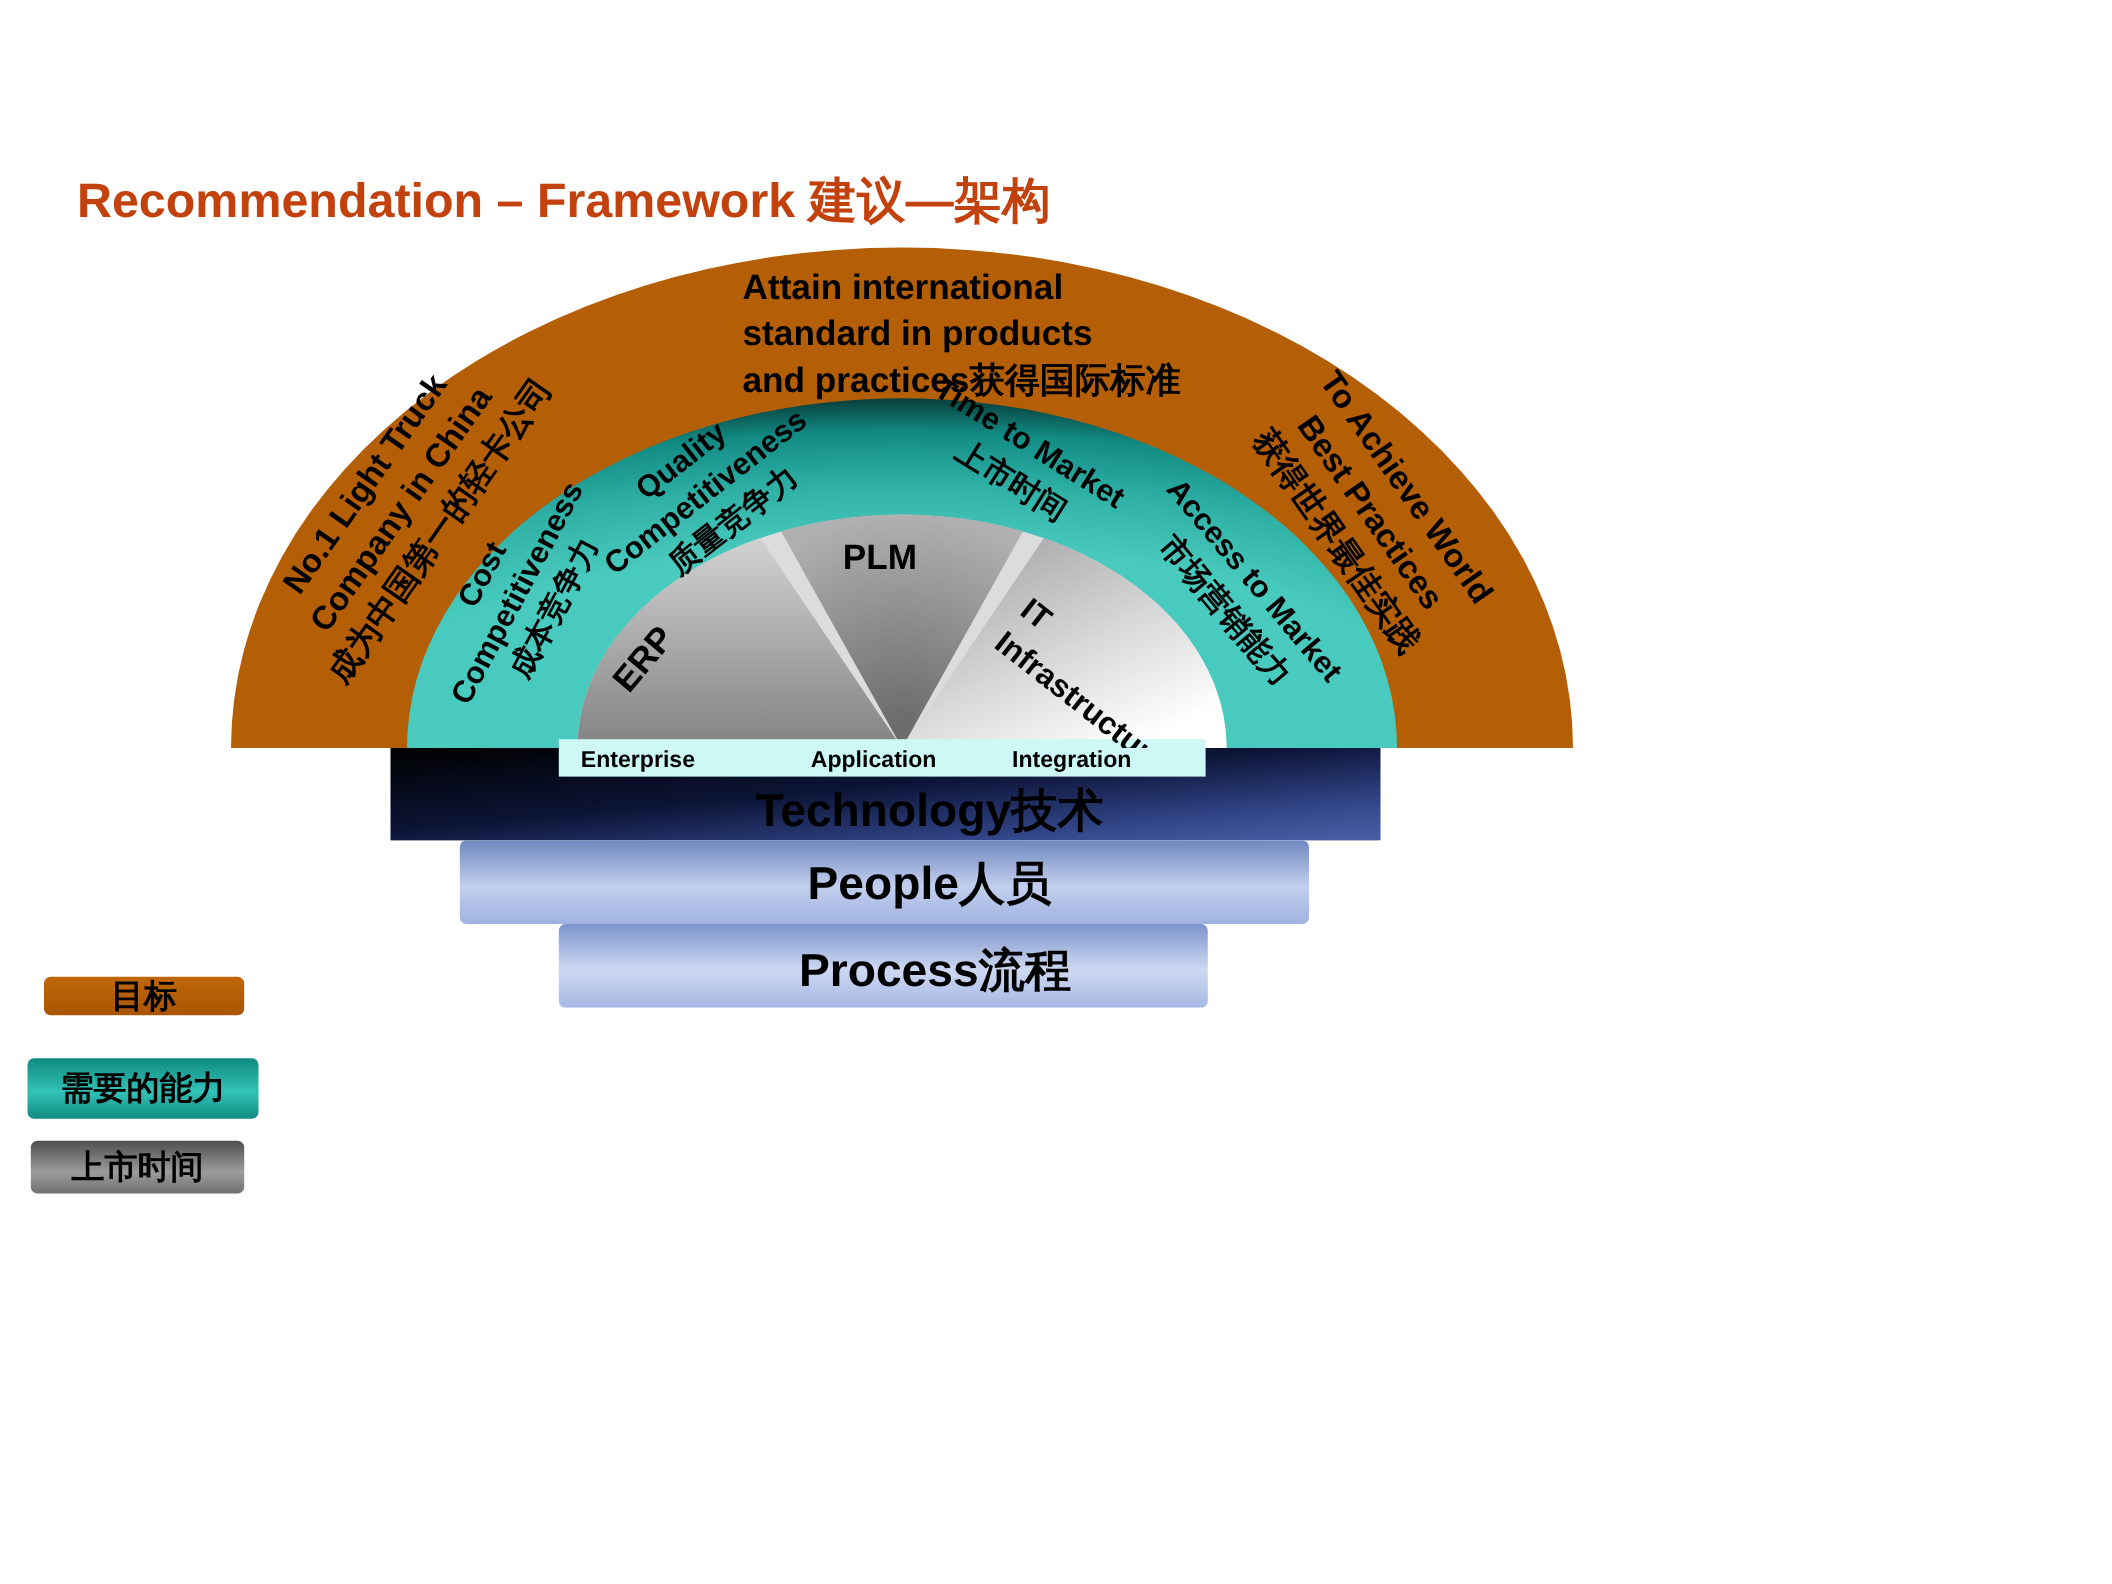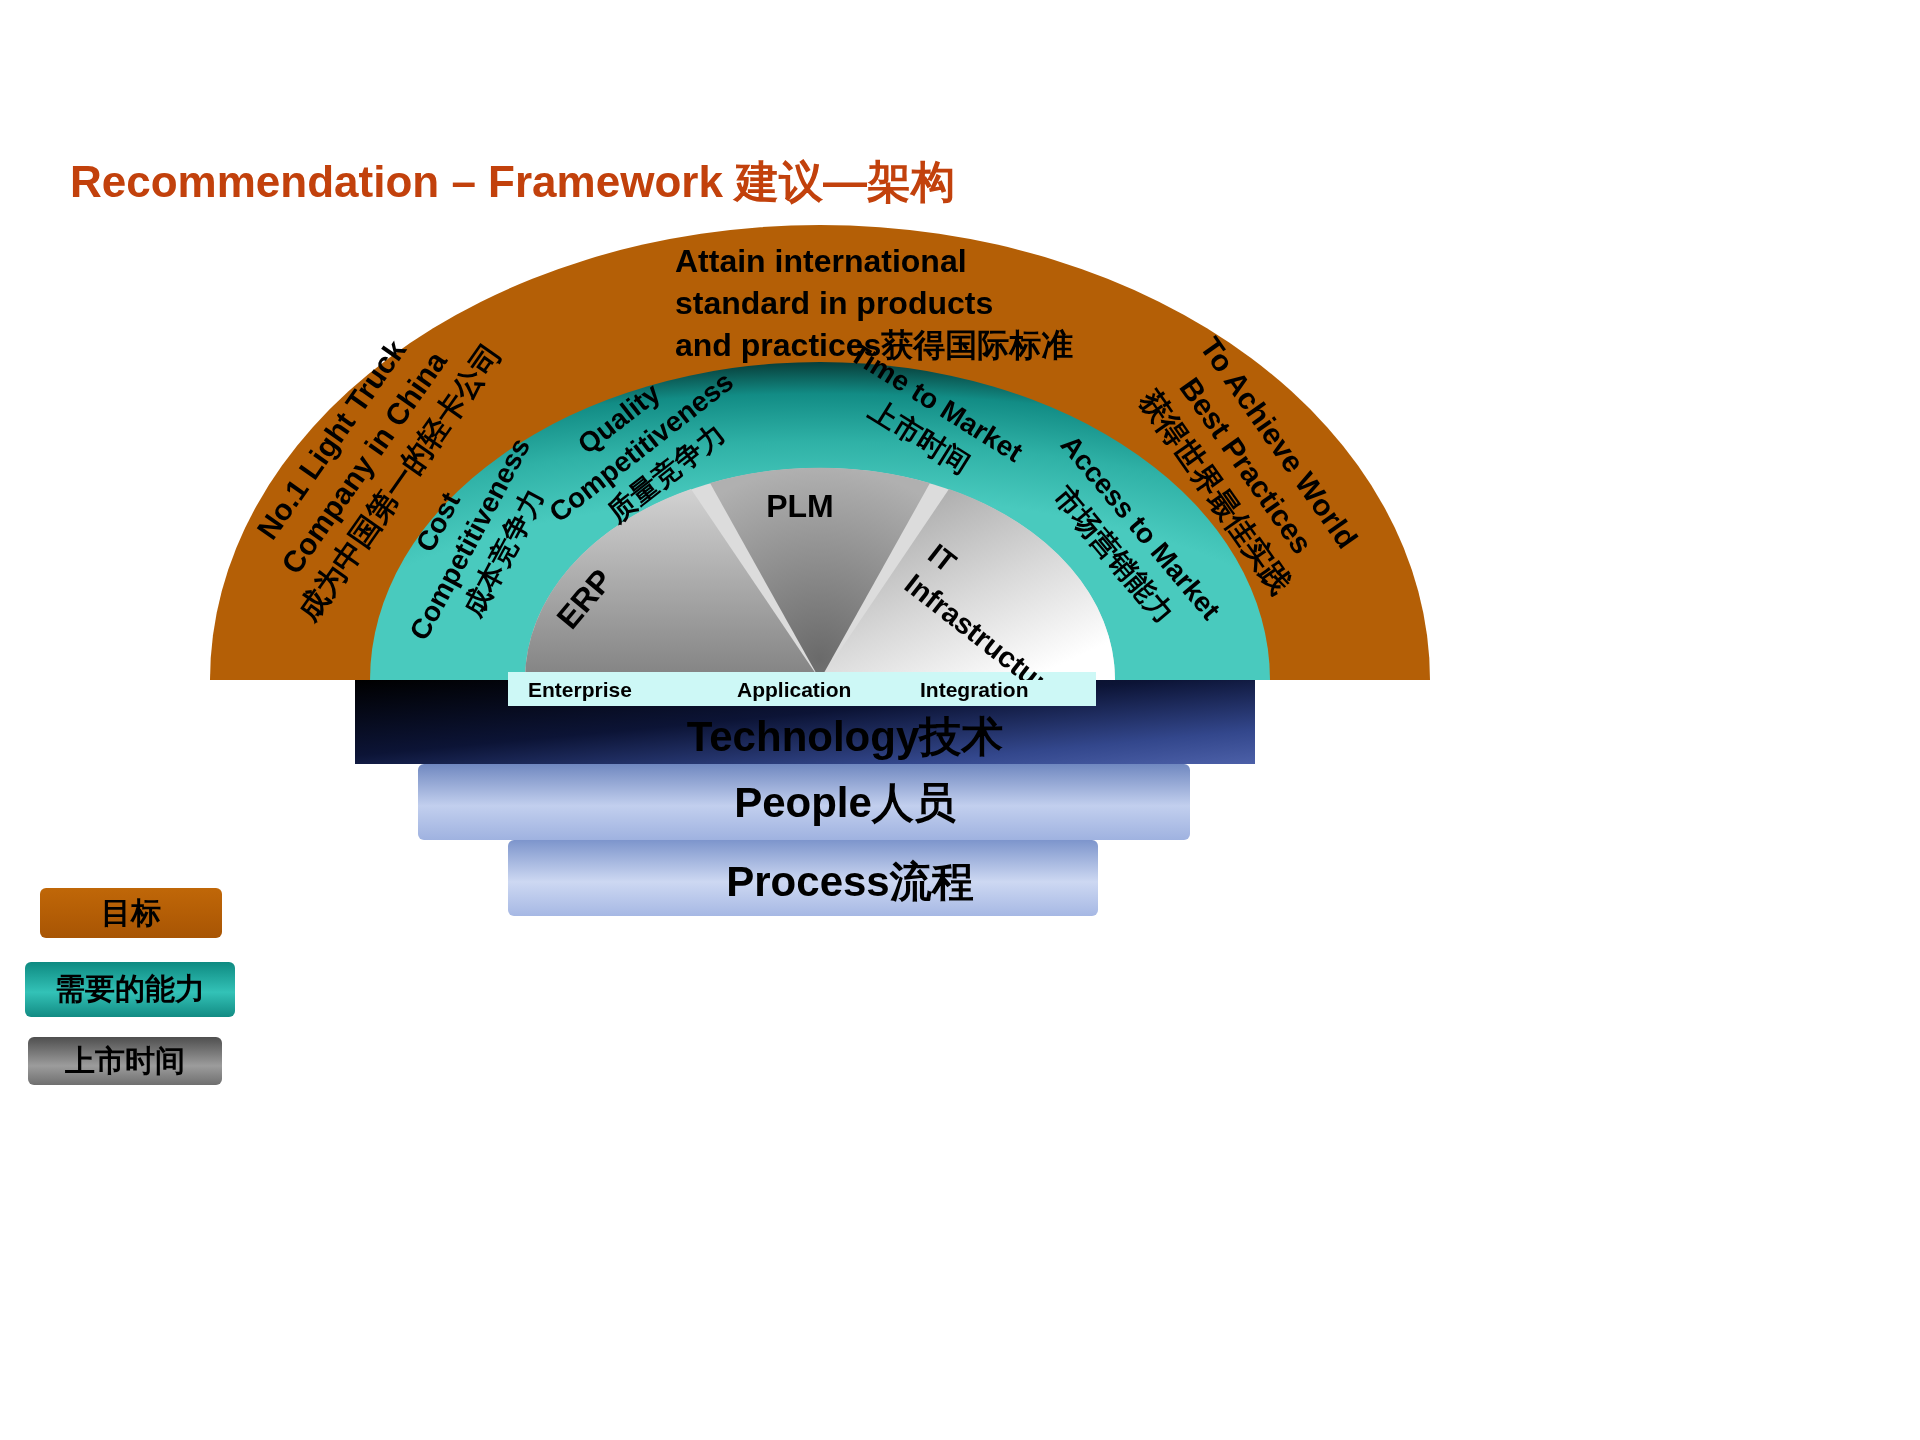--- a/index.html
+++ b/index.html
@@ -5,21 +5,21 @@
   html,body{margin:0;padding:0;background:#fff;}
   .slide{position:relative;width:1920px;height:1440px;background:#ffffff;overflow:hidden;
          font-family:"Liberation Sans","DejaVu Sans",sans-serif;}
   .title{position:absolute;left:70px;top:128px;font-size:44px;font-weight:bold;color:#c2410c;
          white-space:nowrap;margin-top:25px;}
   svg{position:absolute;left:0;top:0;}
   svg text{font-family:"Liberation Sans","DejaVu Sans",sans-serif;font-weight:bold;fill:#000;}
   .legend{position:absolute;left:0;top:0;width:100%;height:100%;pointer-events:none;}
   .legend-item{position:absolute;display:flex;align-items:center;justify-content:center;
                font-size:30px;font-weight:bold;color:#000;border-radius:6px;}
-  .legend-goal{left:40px;top:888px;width:182px;height:50px;
+  .legend-goal{left:40px;top:888px;width:182px;height:35px;
                background:linear-gradient(180deg,#c06708,#a85504);text-align:right;}
   .legend-capability{left:25px;top:962px;width:210px;height:55px;
                background:linear-gradient(180deg,#0e8a81,#33c2b7 55%,#128b83);}
   .legend-focus{left:28px;top:1037px;width:194px;height:48px;
                background:linear-gradient(180deg,#4f4f4f,#9c9c9c 60%,#6f6f6f);}
 </style>
 </head>
 <body>
 
 <div class="slide">

